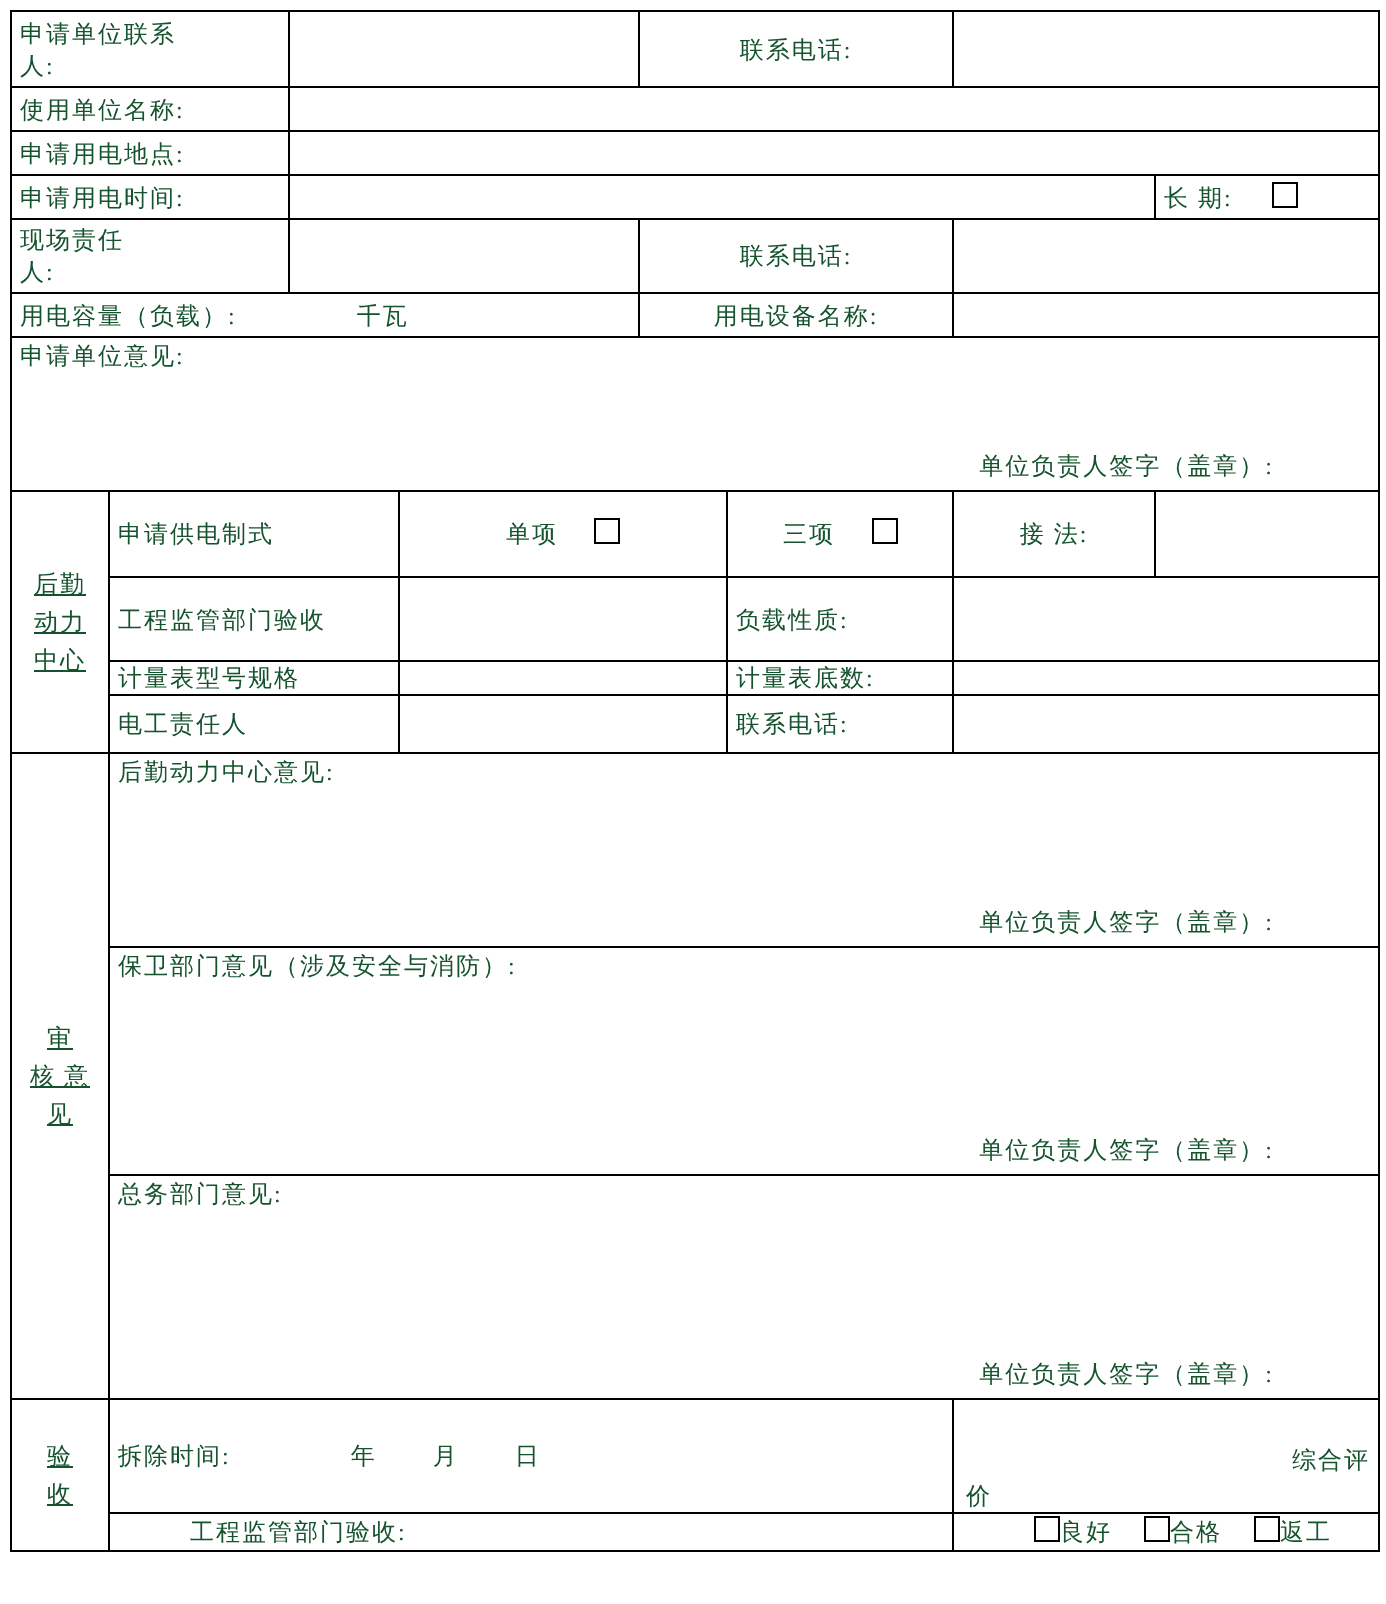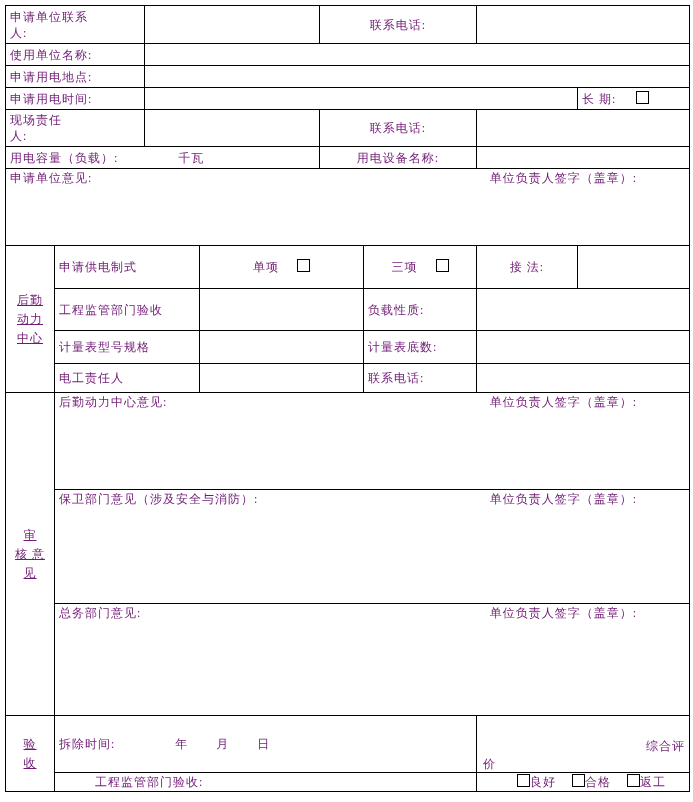--- a/index.html
+++ b/index.html
@@ -1,36 +1,36 @@
 <!DOCTYPE html>
 <html><head>
 <meta charset="utf-8">
 <style>
   html,body{margin:0;padding:0;background:#ffffff;}
   .page{
     width:693px;height:802px;box-sizing:border-box;
     padding:5px 0 0 5px;background:#ffffff;
     font-family:"Liberation Serif","DejaVu Serif",serif;
-    color:#701a75;
+    color:#14532d;
   }
   table.form{
     border-collapse:collapse;table-layout:fixed;width:684px;
   }
   td{
     border:1px solid #000;
     font-size:12px;line-height:16px;
     padding:0 4px;overflow:hidden;
     vertical-align:middle;
     letter-spacing:1px;
   }
   .pre{white-space:pre-line;}
   .vlabel{text-align:center;vertical-align:middle;white-space:pre-line;line-height:19px;padding:0 2px;text-decoration:underline;}
   .center{text-align:center;}
   .top{vertical-align:top;}
-  .opbox{display:flex;flex-direction:row;justify-content:space-between;padding-top:1px;}
+  .opbox{display:flex;flex-direction:column;justify-content:space-between;padding-top:1px;}
   .opbox .sig{text-align:right;padding-right:48px;padding-bottom:2px;}
   .cbx{display:inline-block;width:11px;height:11px;border:1px solid #000;vertical-align:-1px;background:#fff;}
   .gap14{margin-left:14px;}
   .gap16{margin-left:16px;}
   .kw{margin-left:56px;}
   .ymd-y{margin-left:56px;}
   .ymd{margin-left:24px;}
   .opt{margin-left:12px;}
   .opt:first-child{margin-left:0;}
   .eval-l1{text-align:right;line-height:19px;padding-top:2px;margin-top:19px;}
@@ -124,21 +124,21 @@
     <td></td>
   </tr>
 
   <tr style="height:42px">
     <td colspan="2">工程监管部门验收</td>
     <td colspan="2"></td>
     <td>负载性质:</td>
     <td colspan="2"></td>
   </tr>
 
-  <tr style="height:33px">
+  <tr style="height:17px">
     <td colspan="2">计量表型号规格</td>
     <td colspan="2"></td>
     <td>计量表底数:</td>
     <td colspan="2"></td>
   </tr>
 
   <tr style="height:29px">
     <td colspan="2">电工责任人</td>
     <td colspan="2"></td>
     <td>联系电话:</td>

